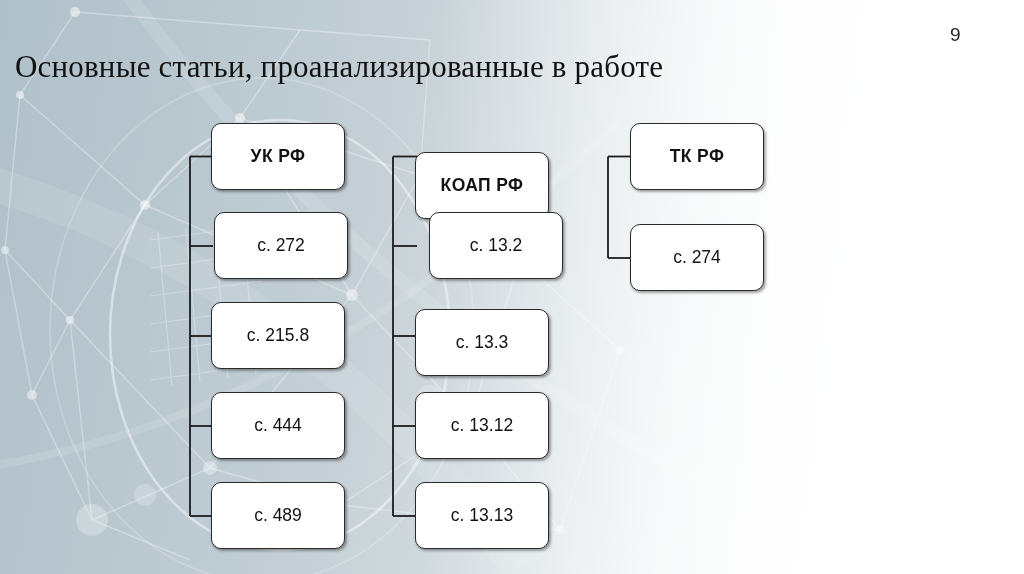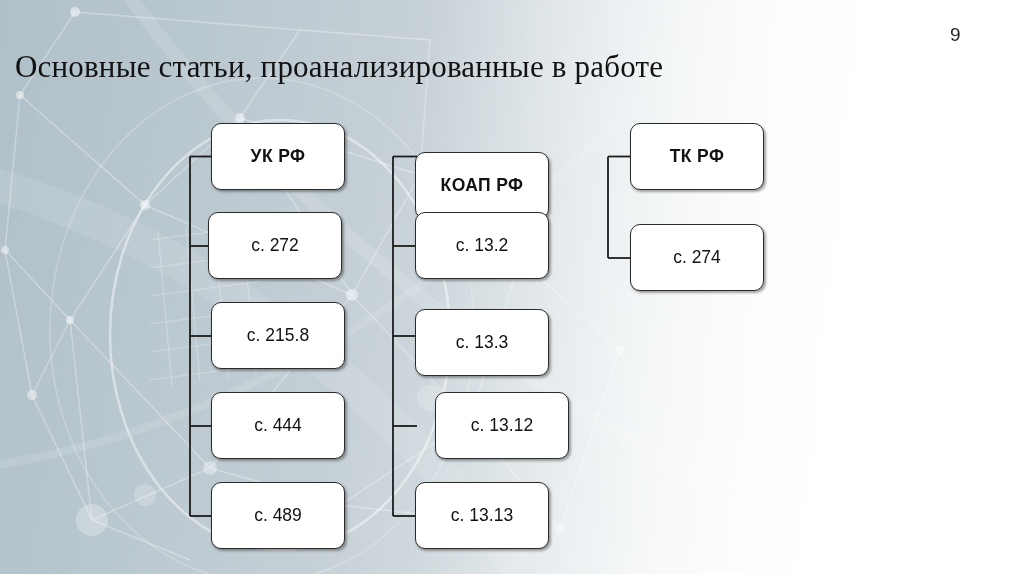--- a/index.html
+++ b/index.html
@@ -115,28 +115,28 @@
       <line x1="393" y1="336" x2="417" y2="336" stroke="#1c1c1c" stroke-width="1.8"></line>
       <line x1="393" y1="426" x2="417" y2="426" stroke="#1c1c1c" stroke-width="1.8"></line>
       <line x1="393" y1="516" x2="417" y2="516" stroke="#1c1c1c" stroke-width="1.8"></line>
       <line x1="608" y1="156.5" x2="632" y2="156.5" stroke="#1c1c1c" stroke-width="1.8"></line>
       <line x1="608" y1="156.5" x2="608" y2="258" stroke="#1c1c1c" stroke-width="1.8"></line>
       <line x1="608" y1="258" x2="632" y2="258" stroke="#1c1c1c" stroke-width="1.8"></line>
     </svg>
 
   <div id="diagram">
       <div class="dbox header" style="left: 211px; top: 123px;">УК РФ</div>
-      <div class="dbox" style="left: 208px; top: 212px;">с. 272</div>
+      <div class="dbox" style="left: 214px; top: 212px;">с. 272</div>
       <div class="dbox" style="left: 211px; top: 302px;">с. 215.8</div>
       <div class="dbox" style="left: 211px; top: 392px;">с. 444</div>
       <div class="dbox" style="left: 211px; top: 482px;">с. 489</div>
       <div class="dbox header" style="left: 415px; top: 111px; margin-top: 41px;">КОАП РФ</div>
-      <div class="dbox" style="left: 415px; top: 212px;">с. 13.2</div>
+      <div class="dbox" style="left: 429px; top: 212px;">с. 13.2</div>
       <div class="dbox" style="left: 415px; top: 309px;">с. 13.3</div>
-      <div class="dbox" style="left: 435px; top: 392px;">с. 13.12</div>
+      <div class="dbox" style="left: 415px; top: 392px;">с. 13.12</div>
       <div class="dbox" style="left: 415px; top: 482px;">с. 13.13</div>
       <div class="dbox header" style="left: 630px; top: 123px;">ТК РФ</div>
       <div class="dbox" style="left: 630px; top: 224px;">с. 274</div>
     </div>
 
   <div class="page-number">9</div>
 
   <h1 class="slide-title">Основные статьи, проанализированные в работе</h1>
 
 </div>

